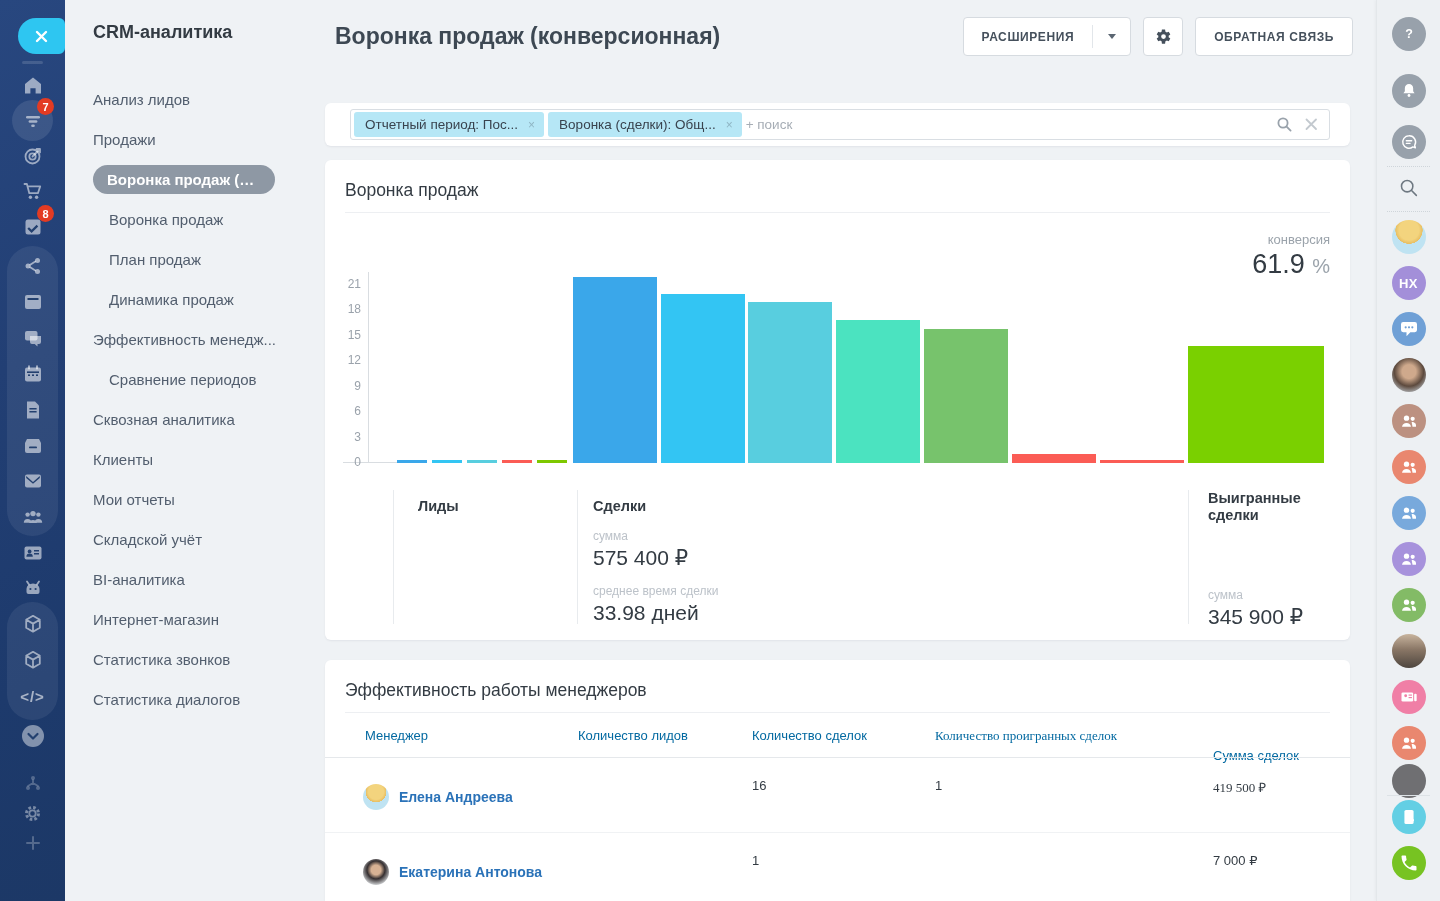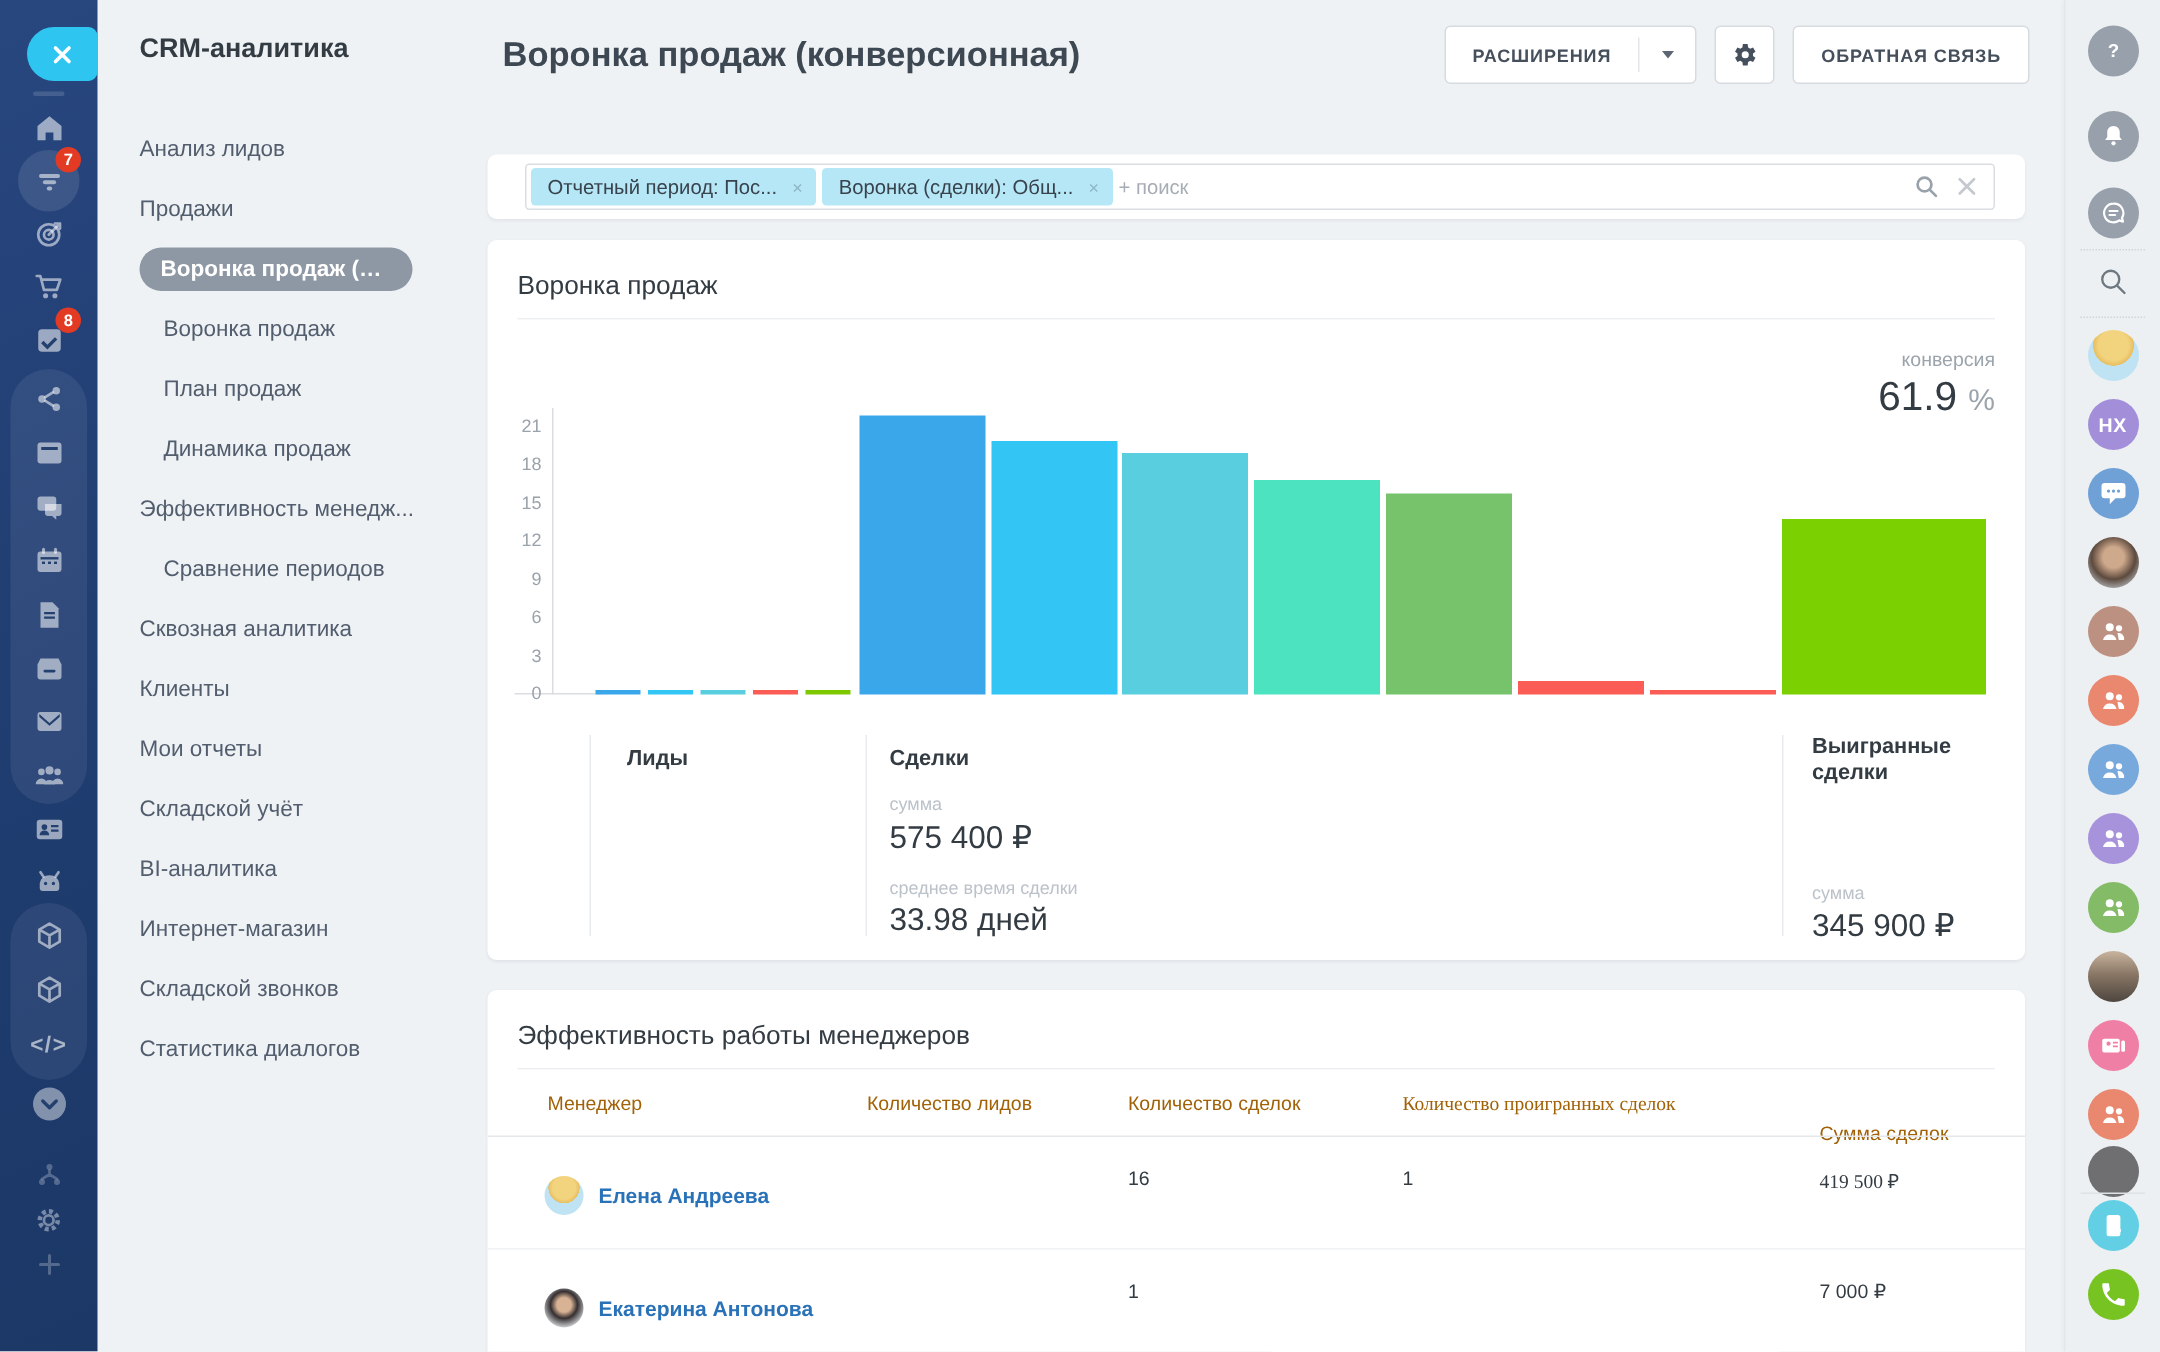--- a/index.html
+++ b/index.html
@@ -77,21 +77,21 @@
   .bar { position:absolute; bottom:0; }
   .metrics { position:absolute; left:0; top:322px; width:1025px; height:150px; }
   .mdiv { position:absolute; top:8px; bottom:8px; width:1px; background:#e8ebee; }
   .mcol { position:absolute; top:16px; }
   .mname { font-size:14.5px; font-weight:bold; color:#333b43; line-height:17px; white-space:pre-line; }
   .mlabel { font-size:12px; color:#bcc2c9; margin-top:14px; }
   .mval { font-size:21px; color:#333b43; margin-top:3px; }
 
   
   .table-card { top:660px; width:1025px; height:290px; }
-  .th { position:absolute; top:68px; font-size:13px; color:#a16207; }
+  .th { position:absolute; top:68px; font-size:13px; color:#0369a1; }
   .th-line { position:absolute; left:0; right:0; top:97px; height:1px; background:#e5e8eb; }
   .row-sep { position:absolute; left:0; right:0; height:1px; background:#f0f2f4; }
   .cell { position:absolute; font-size:13px; color:#333b43; }
   .mgr { position:absolute; display:flex; align-items:center; gap:10px; }
   .mgr .name { font-size:14px; font-weight:bold; color:#2a72b8; cursor:pointer; }
   .avatar-s { width:26px; height:26px; border-radius:50%; flex:0 0 26px; }
   .photo-blonde { background:radial-gradient(circle at 50% 30%,#f3d47e 0 34%,#e8be62 46%,#bfe3f2 47% 100%); }
   .photo-dark { background:radial-gradient(circle at 50% 42%,#d8b294 0 24%,#352f31 45%,#d9dcde 78% 100%); }
   .photo-glasses { background:radial-gradient(circle at 50% 40%,#cfa98c 0 26%,#5d4a3e 55%,#b9bfc4 85% 100%); }
   .photo-standing { background:linear-gradient(180deg,#c8b49e 0%,#8a7766 45%,#4e463f 100%); }
@@ -349,21 +349,21 @@
         <div class="menu-item top">
           <span>Складской учёт</span>
         </div>
         <div class="menu-item top">
           <span>BI-аналитика</span>
         </div>
         <div class="menu-item top">
           <span>Интернет-магазин</span>
         </div>
         <div class="menu-item top">
-          <span>Складской звонков</span>
+          <span>Статистика звонков</span>
         </div>
         <div class="menu-item top">
           <span>Статистика диалогов</span>
         </div>
       </div>
   </nav>
 
   <main class="content">
     <h1 class="page-head">Воронка продаж (конверсионная)</h1>
 

